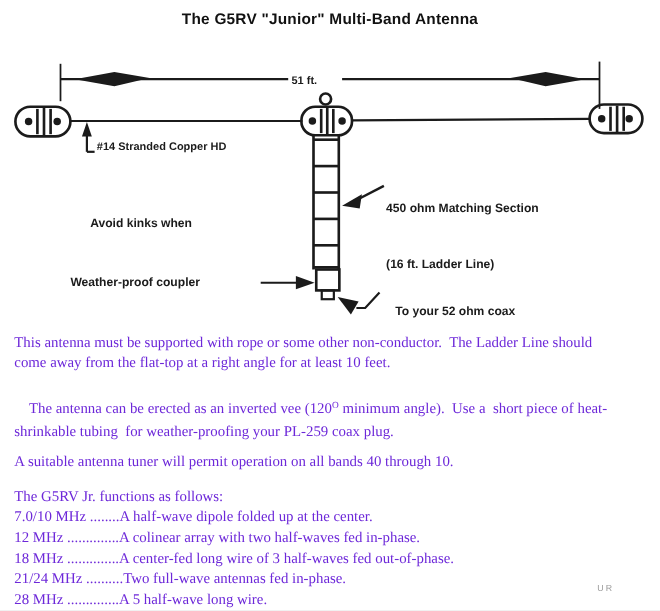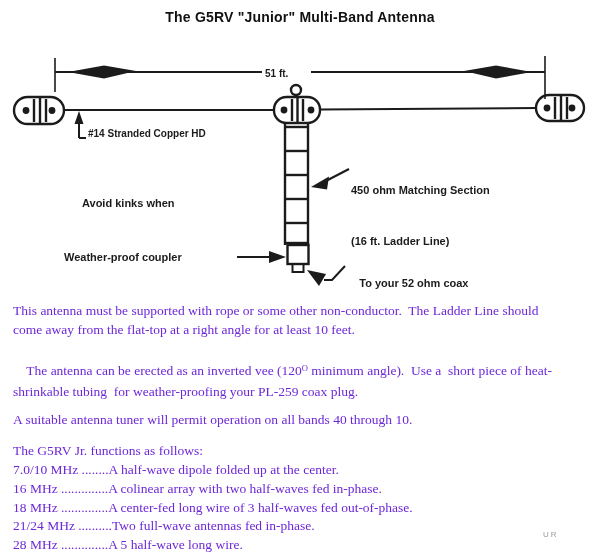--- a/index.html
+++ b/index.html
@@ -156,20 +156,20 @@
 
   <div class="serif-line" style="left:13px;top:347px;">
     <span>The antenna can be erected as an inverted vee (120</span><sup>O</sup><span> minimum angle).  Use a  short piece of heat-</span>
   </div>
   <div class="serif-line" style="left:13px;top:384px;">shrinkable tubing  for weather-proofing your PL-259 coax plug.</div>
 
   <div class="serif-line" style="left:13px;top:401px;margin-top:11px;">A suitable antenna tuner will permit operation on all bands 40 through 10.</div>
 
   <div class="serif-line" style="left:13px;top:443px;">The G5RV Jr. functions as follows:</div>
   <div class="serif-line" style="left:13px;top:462px;">7.0/10 MHz ........A half-wave dipole folded up at the center.</div>
-  <div class="serif-line" style="left:13px;top:481px;">16 MHz ..............A colinear array with two half-waves fed in-phase.</div>
+  <div class="serif-line" style="left:13px;top:481px;">12 MHz ..............A colinear array with two half-waves fed in-phase.</div>
   <div class="serif-line" style="left:13px;top:500px;">18 MHz ..............A center-fed long wire of 3 half-waves fed out-of-phase.</div>
   <div class="serif-line" style="left:13px;top:518px;">21/24 MHz ..........Two full-wave antennas fed in-phase.</div>
   <div class="serif-line" style="left:13px;top:537px;">28 MHz ..............A 5 half-wave long wire.</div>
 
   <div class="watermark">UR</div>
 
 </div>
 
 </body></html>

